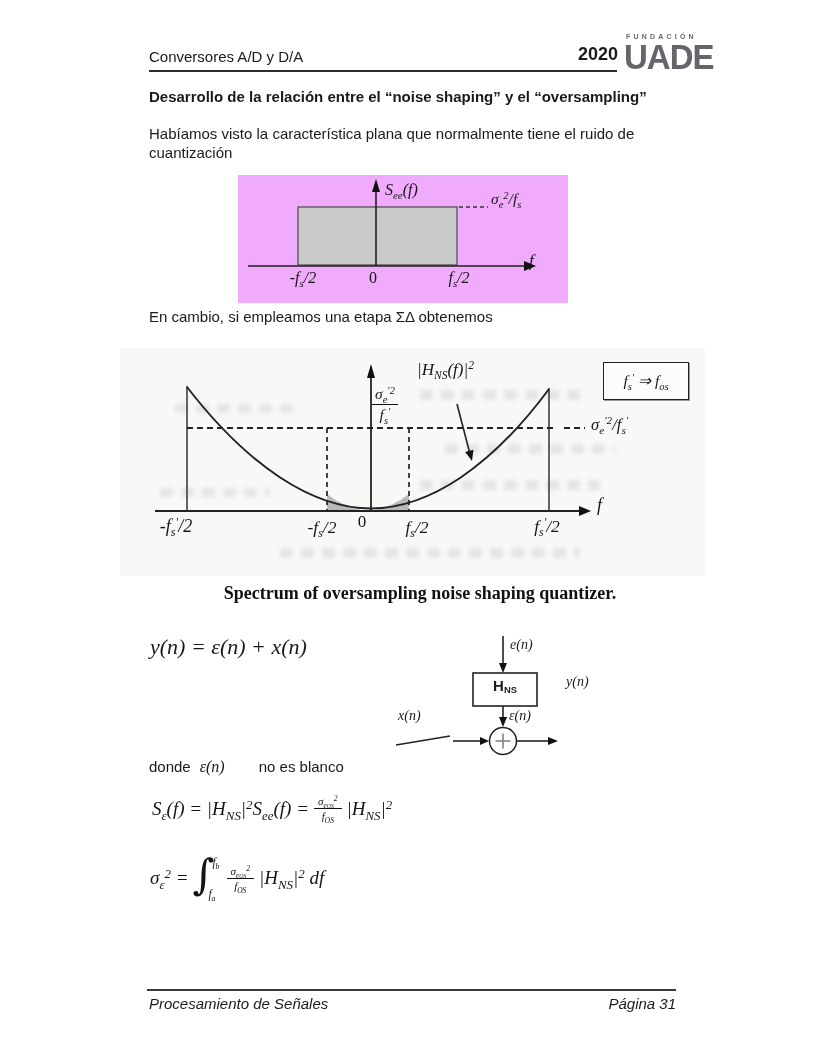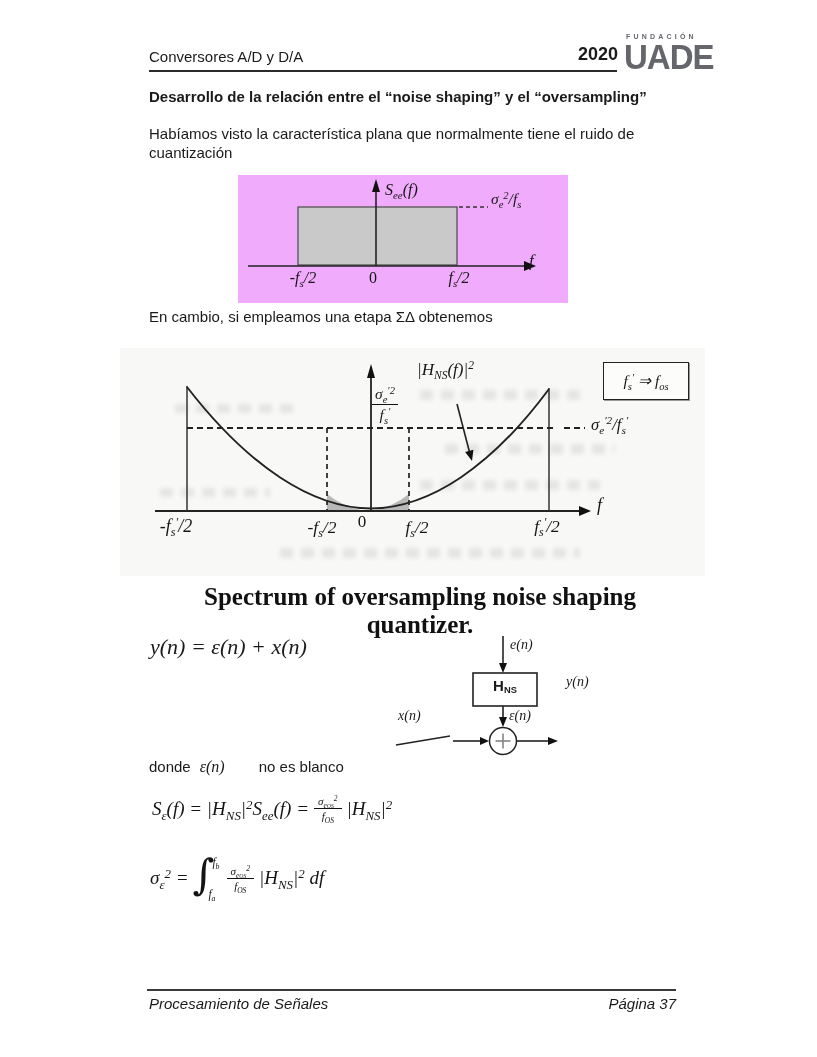--- a/index.html
+++ b/index.html
@@ -33,21 +33,21 @@
   .ctr{transform:translateX(-50%);}
   .frac2{position:absolute;display:inline-flex;flex-direction:column;align-items:center;
          font-family:"Liberation Serif",serif;font-style:italic;margin-top:36px;}
   .frac2 .num{padding:0 3px 1px;border-bottom:1.6px solid #111;}
   .frac2 .den{padding:1px 3px 0;}
   .notebox{position:absolute;border:1.5px solid #222;background:#fcfcfb;display:flex;align-items:center;justify-content:center;box-shadow:1px 1px 0 #999;}
   .ghost{position:absolute;filter:blur(2px);opacity:0.10;
          background:repeating-linear-gradient(90deg,#444 0 13px,transparent 13px 21px);}
   
   .caption{left:150px;top:583px;width:540px;text-align:center;font-family:"Liberation Serif",serif;
-           font-size:25px;font-weight:600;color:#111;}
+           font-size:18px;font-weight:600;color:#111;}
   .eqmain{left:150px;top:634px;font-family:"Liberation Serif",serif;font-style:italic;font-size:22px;}
   .eqrow{position:absolute;display:inline-flex;align-items:center;font-family:"Liberation Serif",serif;
          font-style:italic;font-size:19px;color:#141414;}
   .eqrow .frac{display:inline-flex;flex-direction:column;align-items:center;font-size:11px;margin:0 5px;}
   .eqrow .frac .num{padding:0 4px 1px;border-bottom:1.5px solid #111;}
   .eqrow .frac .den{padding:1px 4px 0;}
   .eq1{left:152px;top:795px;}
   .eq2{left:150px;top:856px;}
   .intglyph{font-style:normal;font-size:42px;line-height:0.8;font-family:"DejaVu Serif",serif;margin:0 1px 6px 4px;}
   .lims{display:inline-flex;flex-direction:column;justify-content:space-between;height:44px;font-size:11.5px;margin:0 2px 0 -3px;}
@@ -188,15 +188,15 @@
     </span>
     <span class="frac">
       <span class="num">σ<sub>e</sub><sub class="ss">OS</sub><sup>2</sup></span>
       <span class="den">f<sub>OS</sub></span>
     </span>
     <span>|H<sub>NS</sub>|<sup>2</sup> df</span>
   </div>
 
   <div class="abs rule-bottom"></div>
   <div class="abs footL">Procesamiento de Señales</div>
-  <div class="abs footR">Página 37</div>
+  <div class="abs footR">Página 31</div>
 
 </div>
 
 </body></html>

